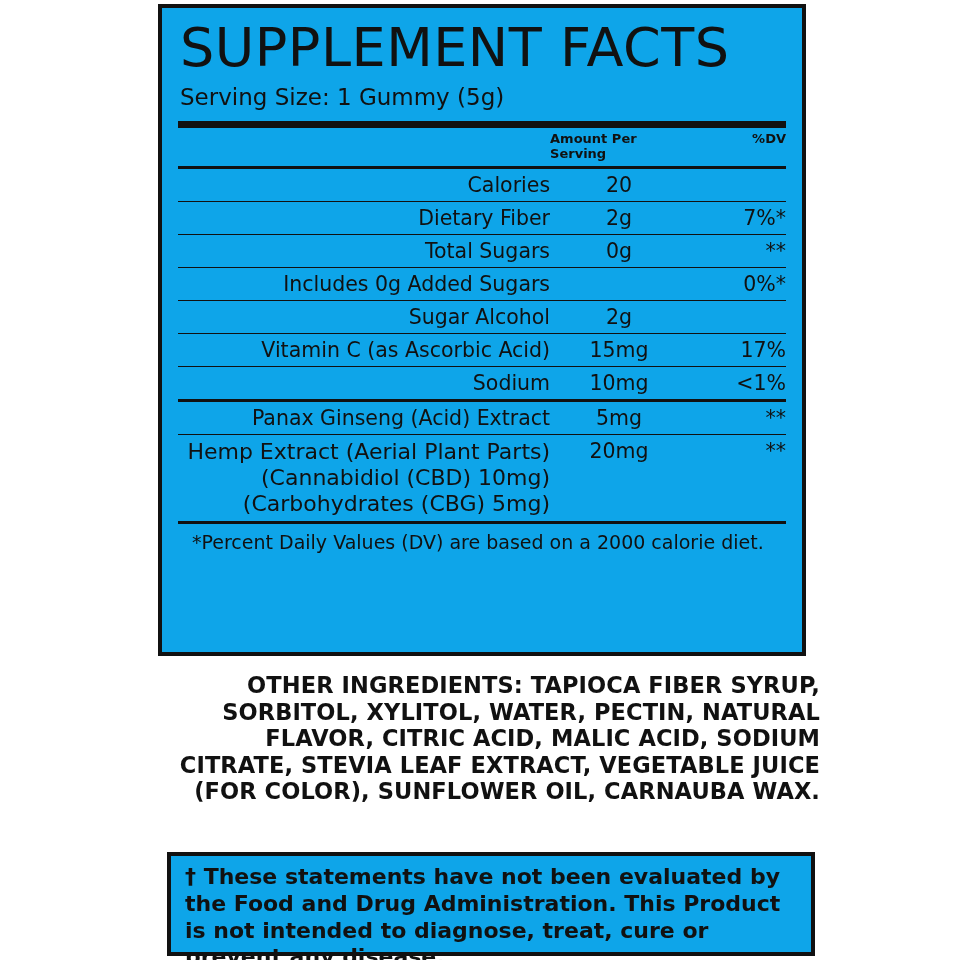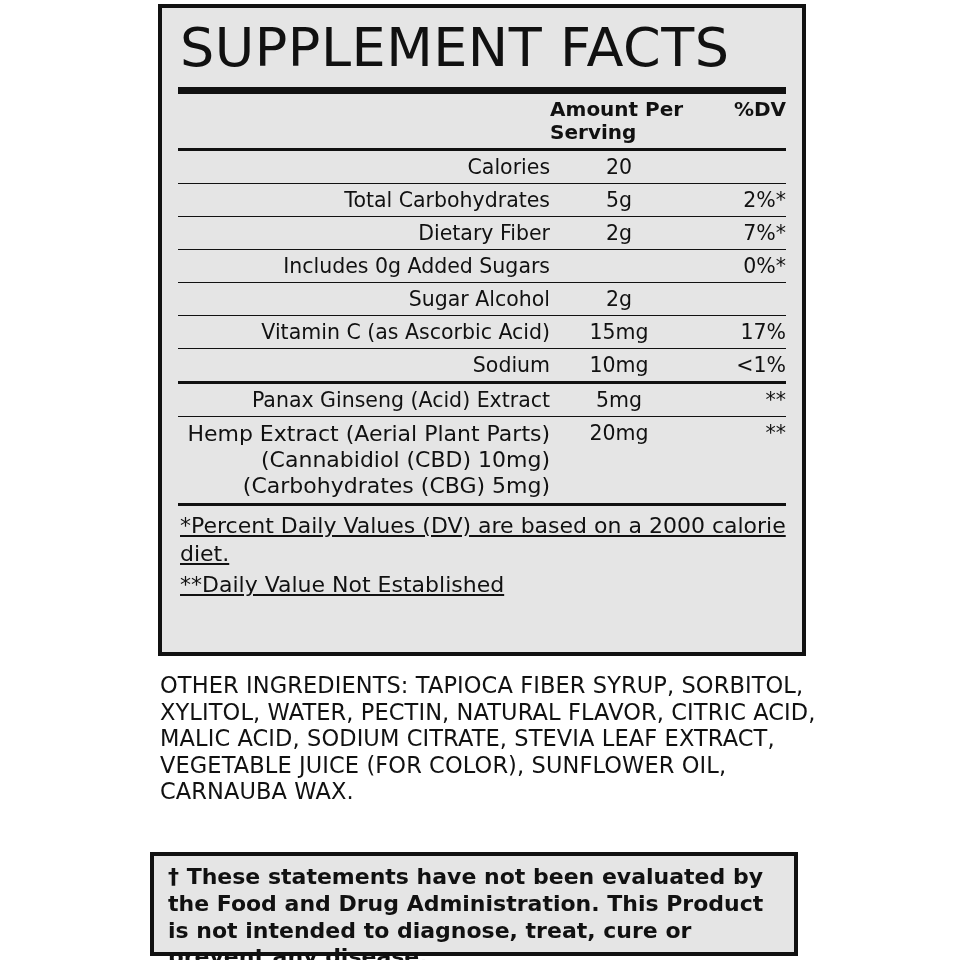--- a/index.html
+++ b/index.html
@@ -13,21 +13,21 @@
     font-family: "DejaVu Sans", "Liberation Sans", sans-serif;
     color: #111111;
     position: relative;
     overflow: hidden;
   }
 
   .panel {
     position: absolute;
     box-sizing: border-box;
     border: 4px solid #111111;
-    background: #e5e5e5;
+    background: #0ea5e9;
   }
 
   
   #facts-panel {
     left: 158px;
     top: 4px;
     width: 648px;
     height: 652px;
     padding: 8px 16px 0 16px;
   }
@@ -63,114 +63,115 @@
   }
   table.nutri td {
     padding: 4px 0 4px 0;
     vertical-align: top;
   }
   .col-name  { width: 62%; text-align: right; }
   .col-amt   { width: 23%; text-align: center; padding-right: 8px !important; }
   .col-dv    { width: 15%; text-align: right; }
 
   .hdr-row td {
-    font-size: 20px;
+    font-size: 13px;
     font-weight: bold;
     line-height: 1.15;
     padding-bottom: 6px;
     padding-top: 5px;
   }
   .hdr-amt { text-align: left; }
   .hdr-dv  { text-align: right; }
 
   tr.line-top > td { border-top: 1.5px solid #111111; }
   tr.line-top-med > td { border-top: 3px solid #111111; }
 
   .indent1 { padding-left: 16px; }
   .indent2 { padding-left: 30px; margin-top: 30px; }
 
   .sub-note {
-    font-size: 22px;
+    font-size: 19px;
     line-height: 1.3;
-    margin-left: 2px;
+    margin-left: 14px;
     margin-top: 6px;
-    text-decoration: underline;
   }
 
   .hemp-sub {
     display: block;
     font-size: 22px;
     line-height: 1.18;
   }
 
   
   #other-ingredients {
     position: absolute;
     left: 160px;
     top: 672px;
     width: 660px;
     font-size: 22.5px;
     line-height: 1.18;
     letter-spacing: 0.1px;
-    font-weight: 400;
+    font-weight: 700;
+    text-align: right;
   }
 
   
   #disclaimer-panel {
-    left: 150px;
+    left: 167px;
     top: 852px;
     width: 648px;
     height: 104px;
     padding: 8px 12px 8px 14px;
   }
   #disclaimer-text {
     font-size: 22px;
     line-height: 1.22;
     font-weight: 600;
   }
 </style>
 </head>
 <body>
 
 <div class="panel" id="facts-panel">
 
   <div class="facts-title">SUPPLEMENT FACTS</div>
 
+  <div class="serving-line">Serving Size: 1 Gummy (5g)</div>
 
   <div class="rule-thick"></div>
 
   <table class="nutri">
     <tbody>
       <tr class="hdr-row">
         <td class="col-name"></td>
         <td class="col-amt hdr-amt">
           <span>Amount Per</span><br>
           <span>Serving</span>
         </td>
         <td class="col-dv hdr-dv">%DV</td>
       </tr>
 
       <tr class="line-top-med">
         <td class="col-name">Calories</td>
         <td class="col-amt">20</td>
         <td class="col-dv"></td>
       </tr>
 
-      <tr class="line-top">
-        <td class="col-name">Total Carbohydrates</td>
-        <td class="col-amt">5g</td>
-        <td class="col-dv">2%*</td>
-      </tr>
 
       <tr class="line-top">
         <td class="col-name indent1">Dietary Fiber</td>
         <td class="col-amt">2g</td>
         <td class="col-dv">7%*</td>
       </tr>
 
+      <tr class="line-top">
+        <td class="col-name indent1">Total Sugars</td>
+        <td class="col-amt">0g</td>
+        <td class="col-dv">**</td>
+      </tr>
 
       <tr class="line-top">
         <td class="col-name indent2">Includes 0g Added Sugars</td>
         <td class="col-amt"></td>
         <td class="col-dv">0%*</td>
       </tr>
 
       <tr class="line-top">
         <td class="col-name">Sugar Alcohol</td>
         <td class="col-amt">2g</td>
@@ -202,20 +203,19 @@
         </td>
         <td class="col-amt">20mg</td>
         <td class="col-dv">**</td>
       </tr>
     </tbody>
   </table>
 
   <div class="rule-med"></div>
 
   <div class="sub-note">*Percent Daily Values (DV) are based on a 2000 calorie diet.</div>
-  <div class="sub-note" style="margin-top:2px;">**Daily Value Not Established</div>
 </div>
 
 <div id="other-ingredients">OTHER INGREDIENTS: TAPIOCA FIBER SYRUP, SORBITOL, XYLITOL, WATER, PECTIN, NATURAL FLAVOR, CITRIC ACID, MALIC ACID, SODIUM CITRATE, STEVIA LEAF EXTRACT, VEGETABLE JUICE (FOR COLOR), SUNFLOWER OIL, CARNAUBA WAX.</div>
 
 <div class="panel" id="disclaimer-panel">
   <div id="disclaimer-text">†  These statements have not been  evaluated by the Food and Drug Administration.  This Product is not  intended to diagnose, treat, cure or prevent any disease.</div>
 </div>
 
 </body></html>

